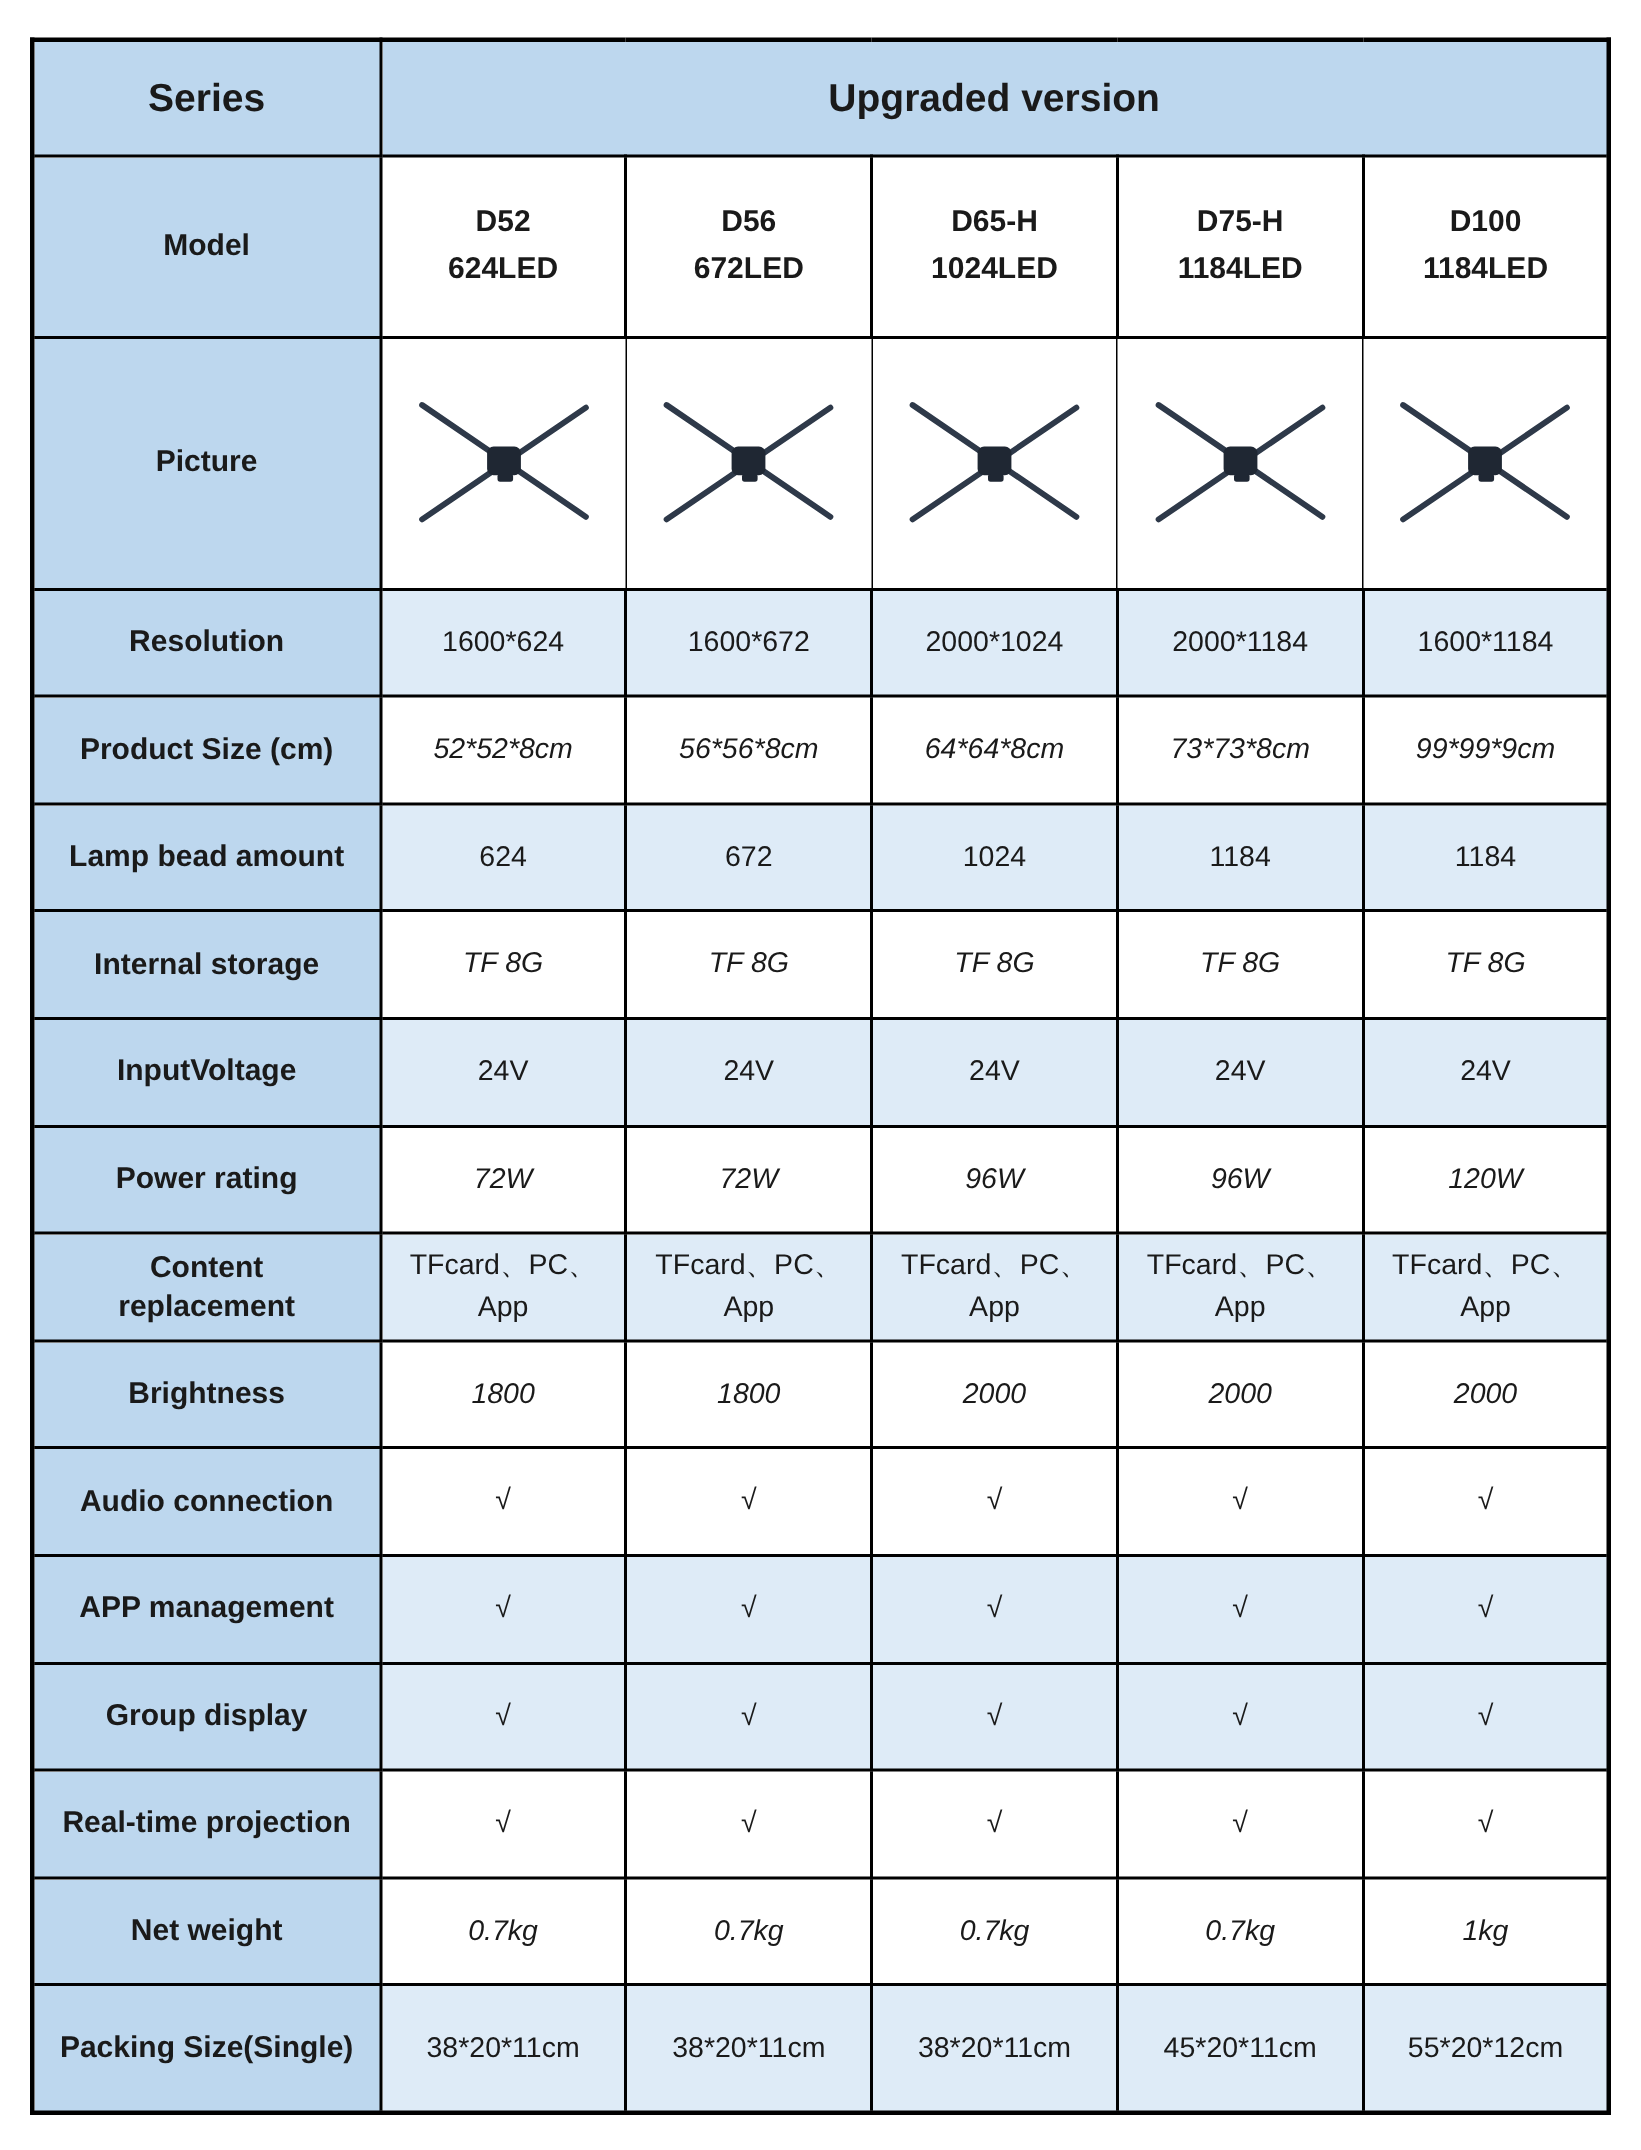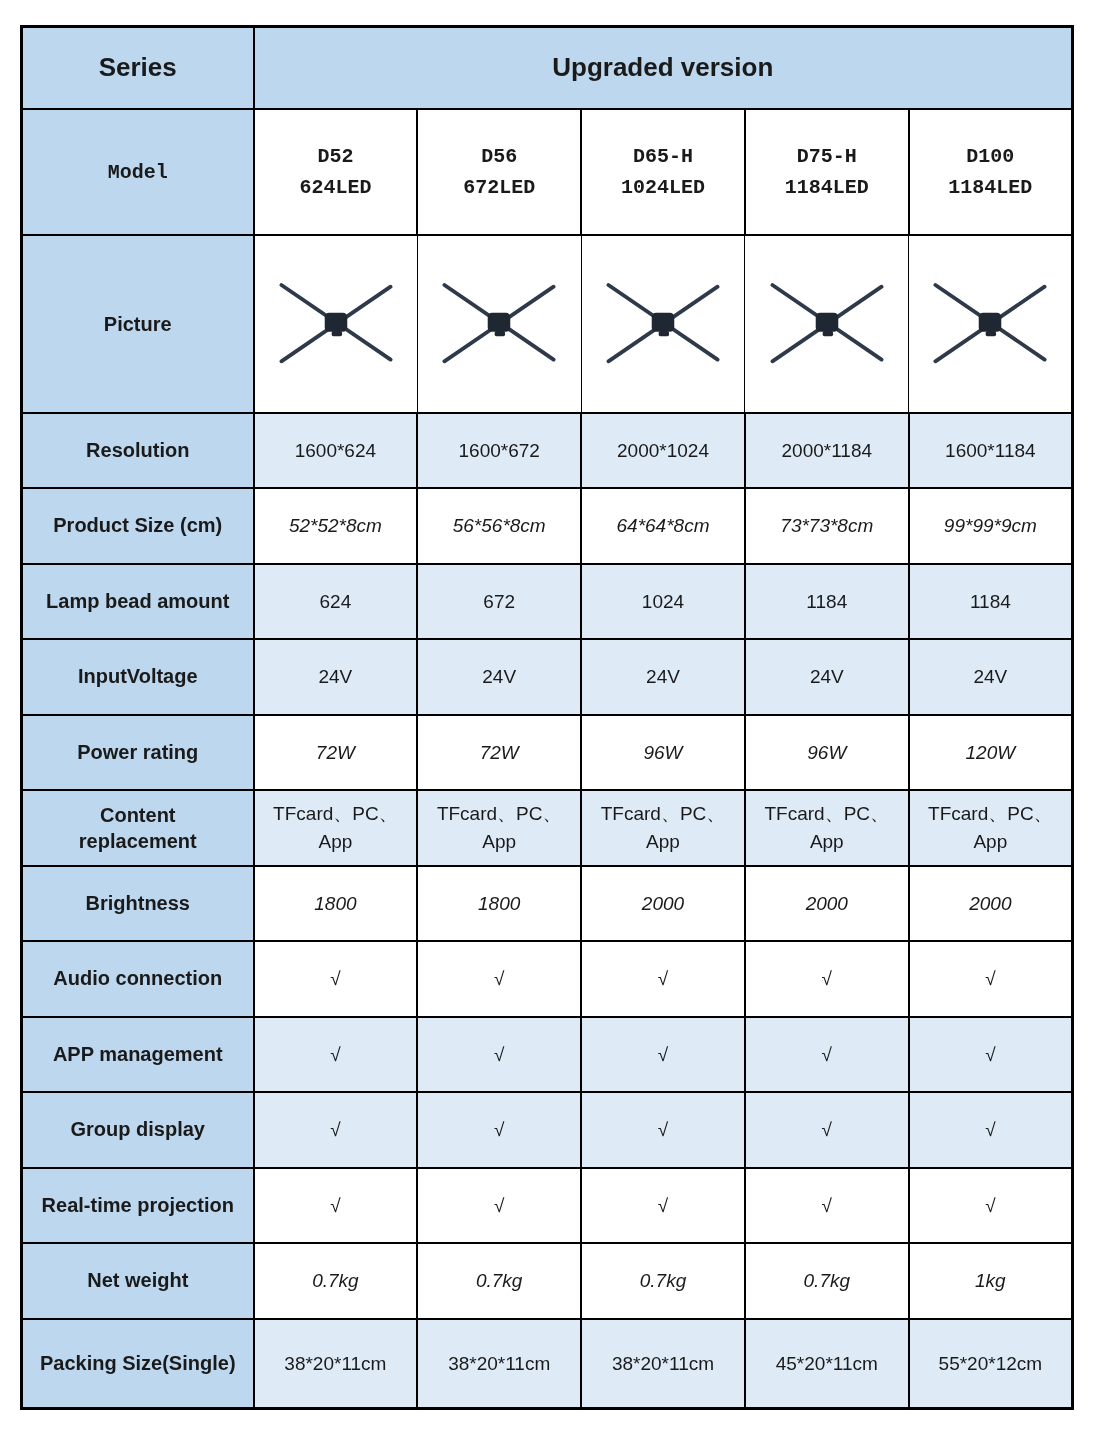--- a/index.html
+++ b/index.html
@@ -33,21 +33,21 @@
   
   th.lab, th.head{
     background:var(--header-bg,#BDD7EE);
     font-weight:bold;
     font-size:20px;
     color:var(--text,#1a1a1a);
   }
   th.head{font-size:26px;}
   
   tr.h-head{height:75px;margin-top:29px;}
-  tr.h-model{height:116px;font-family:Liberation Mono, monospace;}
+  tr.h-model{height:116px;}
   tr.h-pic{height:162px;}
   tr.h-spec{height:69px;}
   tr.h-last{height:82px;}
   
   tr.w  td{background:#ffffff;font-style:italic;}
   tr.lb td{background:var(--stripe-bg,#DEEBF7);margin-left:16px;}
   
   td.model{
     background:#ffffff;
     font-weight:bold;
@@ -170,20 +170,28 @@
       <td class="val">99*99*9cm</td>
     </tr>
     <tr class="h-spec lb">
       <th class="lab">Lamp bead amount</th>
       <td class="val">624</td>
       <td class="val">672</td>
       <td class="val">1024</td>
       <td class="val">1184</td>
       <td class="val">1184</td>
     </tr>
+    <tr class="h-spec w">
+      <th class="lab">Internal storage</th>
+      <td class="val">TF 8G</td>
+      <td class="val">TF 8G</td>
+      <td class="val">TF 8G</td>
+      <td class="val">TF 8G</td>
+      <td class="val">TF 8G</td>
+    </tr>
     <tr class="h-spec lb">
       <th class="lab">InputVoltage</th>
       <td class="val">24V</td>
       <td class="val">24V</td>
       <td class="val">24V</td>
       <td class="val">24V</td>
       <td class="val">24V</td>
     </tr>
     <tr class="h-spec w">
       <th class="lab">Power rating</th>

